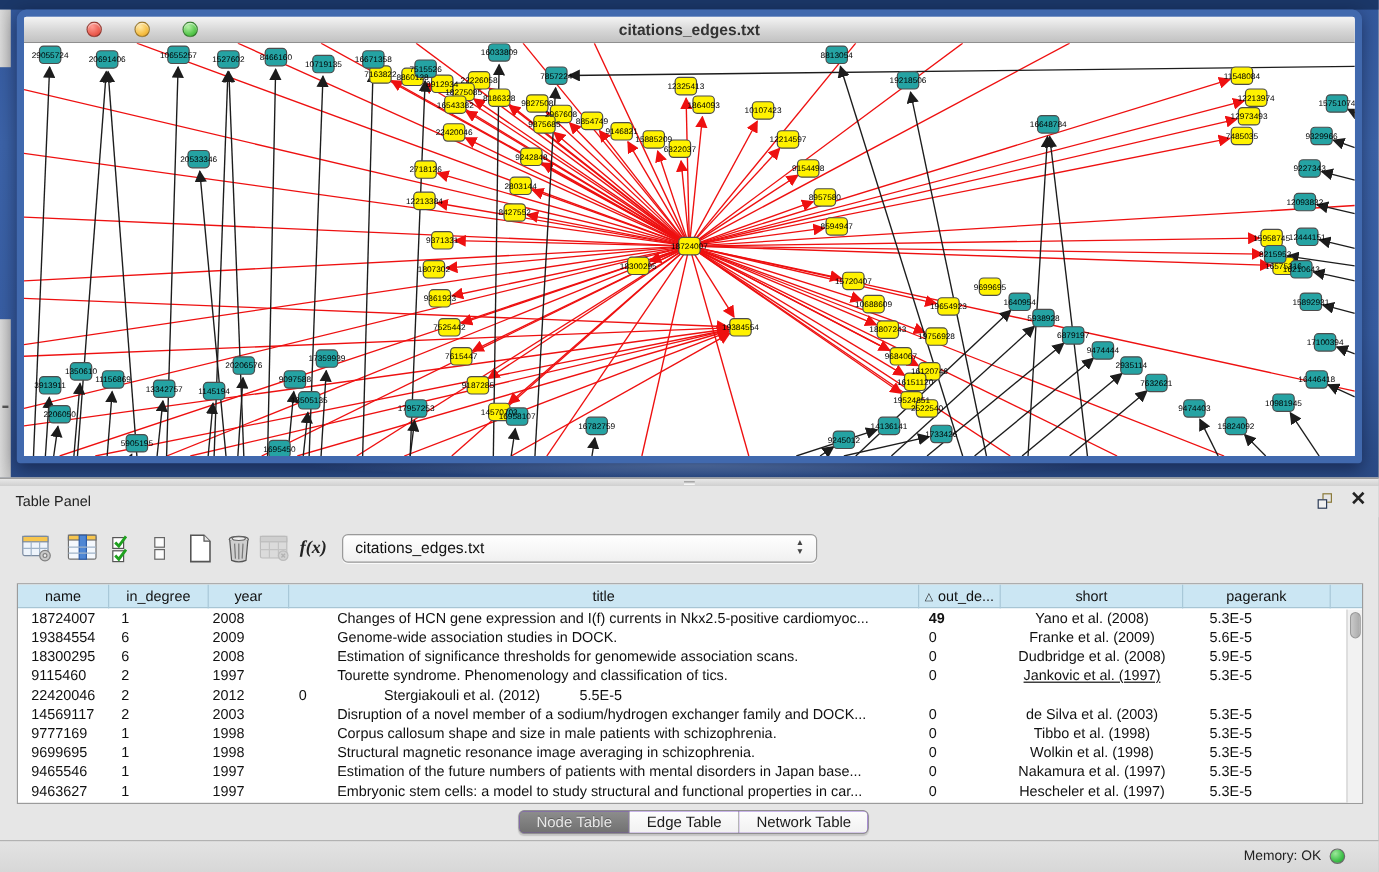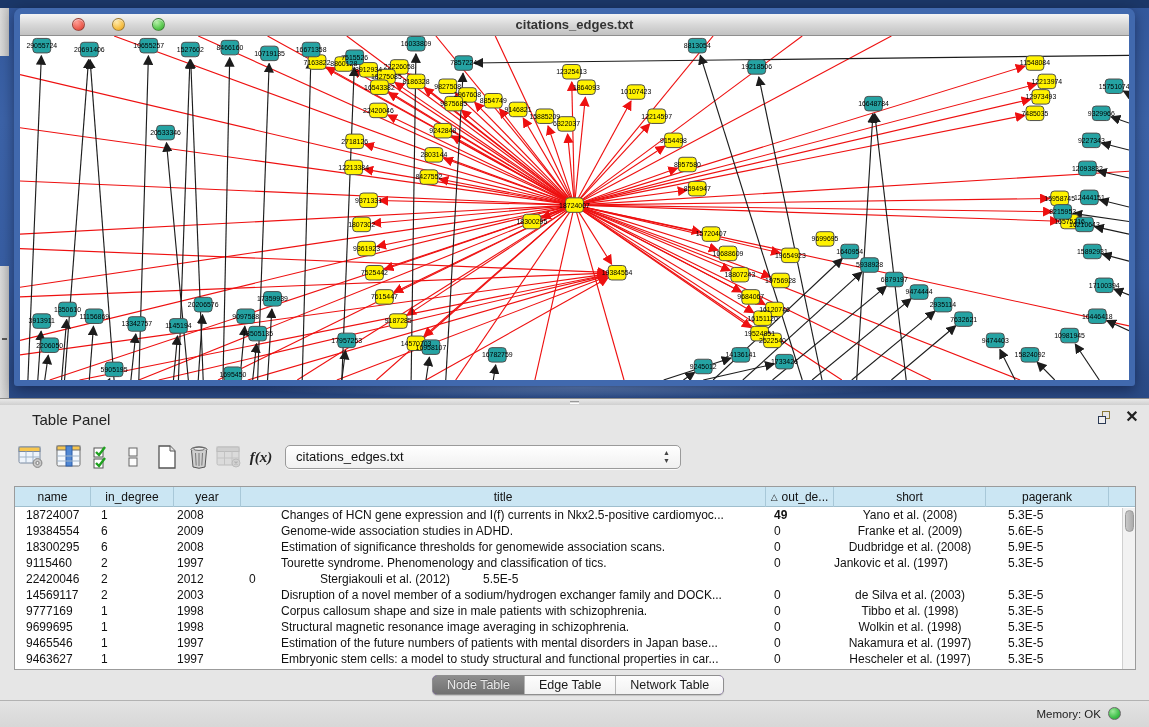--- a/index.html
+++ b/index.html
@@ -34,21 +34,21 @@
   .tlight.green{background:radial-gradient(circle at 35% 30%,#b6f0a8,#59c94f 60%,#34a52c);}
   #net-canvas{position:absolute;left:0;top:22px;width:1109px;height:344px;background:#fff;}
 
   
   #table-panel{position:absolute;left:0;top:398px;width:1149px;height:329px;background:#e6e6e6;}
   #splitter{position:absolute;left:0;top:0;width:1149px;height:7px;
     background:linear-gradient(180deg,#e9e9e9,#cfcfcf);border-top:1px solid #8a8a8a;}
   #splitter-grip{position:absolute;left:570px;top:2px;width:9px;height:3px;
     border-top:1px solid #9a9a9a;border-bottom:1px solid #fdfdfd;}
   #panel-titlebar{position:absolute;left:0;top:7px;width:1149px;height:26px;background:#e6e6e6;}
-  #panel-title{position:absolute;left:13px;top:6px;font-size:15px;color:#222;margin-left:19px;}
+  #panel-title{position:absolute;left:13px;top:6px;font-size:12px;color:#222;}
   #float-icon{position:absolute;left:1098px;top:6px;width:15px;height:14px;cursor:pointer;}
   #float-icon .sq1{position:absolute;left:4px;top:0;width:8px;height:8px;border:1.5px solid #8a7a3a;background:transparent;}
   #float-icon .sq2{position:absolute;left:0;top:5px;width:8px;height:8px;border:1.5px solid #2b3a55;background:#efefef;}
   #close-icon{position:absolute;left:1124px;top:4px;width:16px;height:16px;
     font-size:16px;font-weight:bold;color:#222;line-height:16px;text-align:center;cursor:pointer;}
 
   #toolbar{position:absolute;left:0;top:40px;width:1149px;height:40px;}
   .tool-btn{position:absolute;top:4px;width:30px;height:30px;display:flex;
     align-items:center;justify-content:center;border-radius:3px;}
   .tool-btn svg{display:block;}
@@ -605,41 +605,41 @@
             <div class="tcell" style="width: 67px; text-align: left; padding-left: 3px;">2008</div>
             <div class="tcell" style="width: 525px; text-align: left; padding-left: 40px;">Changes of HCN gene expression and I(f) currents in Nkx2.5-positive cardiomyoc...</div>
             <div class="tcell" style="width: 68px; text-align: left; padding-left: 8px; font-weight: bold;">49</div>
             <div class="tcell" style="width: 152px; text-align: center;">Yano et al. (2008)</div>
             <div class="tcell" style="width: 123px; text-align: left; padding-left: 22px;">5.3E-5</div>
           </div>
           <div class="trow">
             <div class="tcell" style="width: 76px; text-align: left; padding-left: 11px;">19384554</div>
             <div class="tcell" style="width: 83px; text-align: left; padding-left: 10px;">6</div>
             <div class="tcell" style="width: 67px; text-align: left; padding-left: 3px;">2009</div>
-            <div class="tcell" style="width: 525px; text-align: left; padding-left: 40px;">Genome-wide association studies in ADHD.</div>
+            <div class="tcell" style="width: 525px; text-align: left; padding-left: 40px;">Genome-wide association studies in DOCK.</div>
             <div class="tcell" style="width: 68px; text-align: left; padding-left: 8px;">0</div>
             <div class="tcell" style="width: 152px; text-align: center;">Franke et al. (2009)</div>
             <div class="tcell" style="width: 123px; text-align: left; padding-left: 22px;">5.6E-5</div>
           </div>
           <div class="trow">
             <div class="tcell" style="width: 76px; text-align: left; padding-left: 11px;">18300295</div>
             <div class="tcell" style="width: 83px; text-align: left; padding-left: 10px;">6</div>
             <div class="tcell" style="width: 67px; text-align: left; padding-left: 3px;">2008</div>
             <div class="tcell" style="width: 525px; text-align: left; padding-left: 40px;">Estimation of significance thresholds for genomewide association scans.</div>
             <div class="tcell" style="width: 68px; text-align: left; padding-left: 8px;">0</div>
             <div class="tcell" style="width: 152px; text-align: center;">Dudbridge et al. (2008)</div>
             <div class="tcell" style="width: 123px; text-align: left; padding-left: 22px;">5.9E-5</div>
           </div>
           <div class="trow">
             <div class="tcell" style="width: 76px; text-align: left; padding-left: 11px;">9115460</div>
             <div class="tcell" style="width: 83px; text-align: left; padding-left: 10px;">2</div>
             <div class="tcell" style="width: 67px; text-align: left; padding-left: 3px;">1997</div>
             <div class="tcell" style="width: 525px; text-align: left; padding-left: 40px;">Tourette syndrome. Phenomenology and classification of tics.</div>
             <div class="tcell" style="width: 68px; text-align: left; padding-left: 8px;">0</div>
-            <div class="tcell" style="width: 152px; ">Jankovic et al. (1997)</div>
+            <div class="tcell" style="width: 152px; text-align: center; text-decoration: underline;">Jankovic et al. (1997)</div>
             <div class="tcell" style="width: 123px; text-align: left; padding-left: 22px;">5.3E-5</div>
           </div>
           <div class="trow">
             <div class="tcell" style="width: 76px; text-align: left; padding-left: 11px;">22420046</div>
             <div class="tcell" style="width: 83px; text-align: left; padding-left: 10px;">2</div>
             <div class="tcell" style="width: 67px; text-align: left; padding-left: 3px;">2012</div>
             <div class="tcell" style="width: 68px; text-align: left; padding-left: 8px;">0</div>
             <div class="tcell" style="width: 152px; text-align: center;">Stergiakouli et al. (2012)</div>
             <div class="tcell" style="width: 123px; text-align: left; padding-left: 22px;">5.5E-5</div>
           </div>

